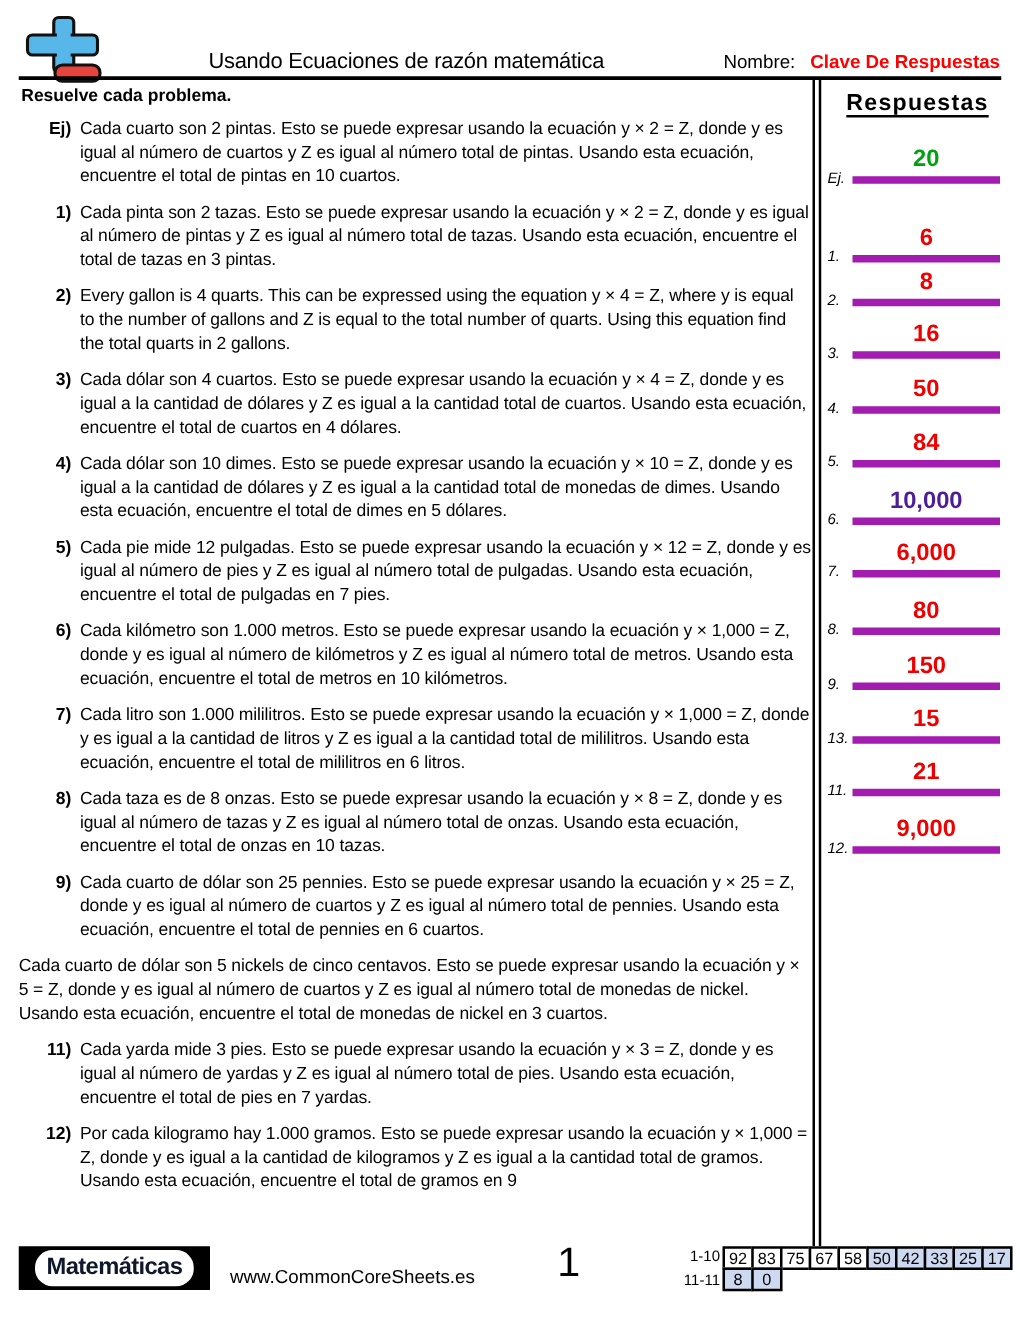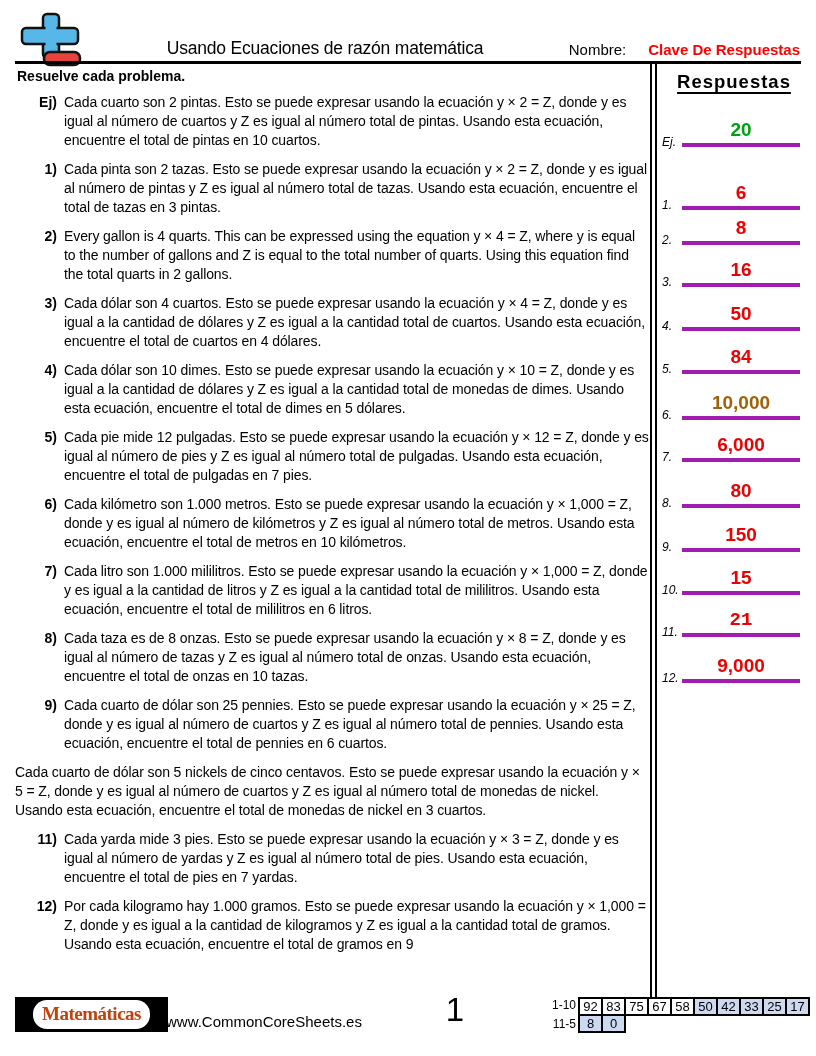--- a/index.html
+++ b/index.html
@@ -16,21 +16,21 @@
   .logo-svg { position: absolute; left: 20px; top: 12px; }
   .title {
     position: absolute; left: 115px; top: 38px; width: 420px;
     text-align: center; font-size: 17.5px; letter-spacing: -0.2px;
     white-space: nowrap;
   }
   .name-area {
     position: absolute; right: 16px; top: 41px;
     font-size: 15px; white-space: nowrap;
   }
-  .name-value { font-weight: bold; margin-left: 22px; }
+  .name-value { font-weight: bold; margin-left: 12px; }
   .header-rule {
     position: absolute; left: 15px; top: 61px; width: 786px; height: 3px;
     background: #000;
   }
 
   
   .main {
     position: absolute; left: 15px; top: 64px; width: 634px; height: 932px;
     overflow: hidden;
   }
@@ -54,36 +54,35 @@
   .answers-heading {
     text-align: center; font-weight: bold; font-size: 18.5px;
     letter-spacing: 1px; margin-top: 7px;
     text-decoration: underline; text-underline-offset: 4px;
     text-decoration-thickness: 2px;
   }
   .answer-row { position: absolute; left: 0; width: 148px; height: 34px; }
   .alabel { position: absolute; left: 2px; bottom: 1px; font-size: 12px; font-style: italic; }
   .aline {
     position: absolute; left: 22px; right: 8px; bottom: 3px;
-    border-bottom: 4px solid #a21caf; text-align: center;
+    border-bottom: 6px solid #a21caf; text-align: center;
   }
   .avalue { display: block; font-size: 19px; font-weight: bold; padding-bottom: 2px; }
 
   
   .brand-bar {
     position: absolute; left: 15px; top: 997px; width: 153px; height: 35px;
     background: #000; display: flex; align-items: center; justify-content: center;
   }
   .brand-pill {
-    background: #fff; color: #c2410c; border-radius: 14px;
+    background: #fff; color: #0f172a; border-radius: 14px;
     padding: 3px 9px 4px 9px; font-weight: bold; font-size: 19px; letter-spacing: -0.5px;
     white-space: nowrap;
-    font-family: Liberation Serif, serif;
-  }
-  .website { position: absolute; left: 166px; top: 1013px; font-size: 15px; }
+  }
+  .website { position: absolute; left: 184px; top: 1013px; font-size: 15px; }
   .page-num {
     position: absolute; left: 425px; top: 991px; width: 60px;
     text-align: center; font-size: 33px;
   }
   .score-table { position: absolute; left: 536px; top: 997px; width: 278px; }
   .score-row { display: flex; }
   .score-row + .score-row .score-cell { margin-top: -2px; }
   .score-label {
     flex: none; width: 40px; text-align: right; padding-right: 4px;
     font-size: 12px; line-height: 17px;
@@ -229,21 +228,21 @@
   <div class="answer-row" style="top: 279px;">
     <span class="alabel">5.</span>
     <span class="aline">
       <span class="avalue" style="color: rgb(238, 0, 0);">84</span>
     </span>
   </div>
 
   <div class="answer-row" style="top: 325px;">
     <span class="alabel">6.</span>
     <span class="aline">
-      <span class="avalue" style="color: #a16207;">10,000</span>
+      <span class="avalue" style="color: #4c1d95;">10,000</span>
     </span>
   </div>
 
   <div class="answer-row" style="top: 367px;">
     <span class="alabel">7.</span>
     <span class="aline">
       <span class="avalue" style="color: rgb(238, 0, 0);">6,000</span>
     </span>
   </div>
 
@@ -255,30 +254,30 @@
   </div>
 
   <div class="answer-row" style="top: 457px;">
     <span class="alabel">9.</span>
     <span class="aline">
       <span class="avalue" style="color: rgb(238, 0, 0);">150</span>
     </span>
   </div>
 
   <div class="answer-row" style="top: 500px;">
-    <span class="alabel">10.</span>
+    <span class="alabel">13.</span>
     <span class="aline">
       <span class="avalue" style="color: rgb(238, 0, 0);">15</span>
     </span>
   </div>
 
   <div class="answer-row" style="top: 522px; margin-top: 20px;">
     <span class="alabel">11.</span>
     <span class="aline">
-      <span class="avalue" style="color: rgb(238, 0, 0); font-family: Liberation Mono, monospace;">21</span>
+      <span class="avalue" style="color: rgb(238, 0, 0);">21</span>
     </span>
   </div>
 
   <div class="answer-row" style="top: 588px;">
     <span class="alabel">12.</span>
     <span class="aline">
       <span class="avalue" style="color: rgb(238, 0, 0);">9,000</span>
     </span>
   </div>
 </div>
@@ -297,19 +296,19 @@
         <span class="score-cell">75</span>
         <span class="score-cell">67</span>
         <span class="score-cell">58</span>
         <span class="score-cell" style="background: rgb(205, 217, 240);">50</span>
         <span class="score-cell" style="background: rgb(205, 217, 240);">42</span>
         <span class="score-cell" style="background: rgb(205, 217, 240);">33</span>
         <span class="score-cell" style="background: rgb(205, 217, 240);">25</span>
         <span class="score-cell" style="background: rgb(205, 217, 240);">17</span>
       </div>
       <div class="score-row">
-        <span class="score-label">11-5</span>
+        <span class="score-label">11-11</span>
         <span class="score-cell" style="background: rgb(205, 217, 240);">8</span>
         <span class="score-cell" style="background: rgb(205, 217, 240);">0</span>
       </div>
     </div>
 
 </div>
 
 </body></html>

